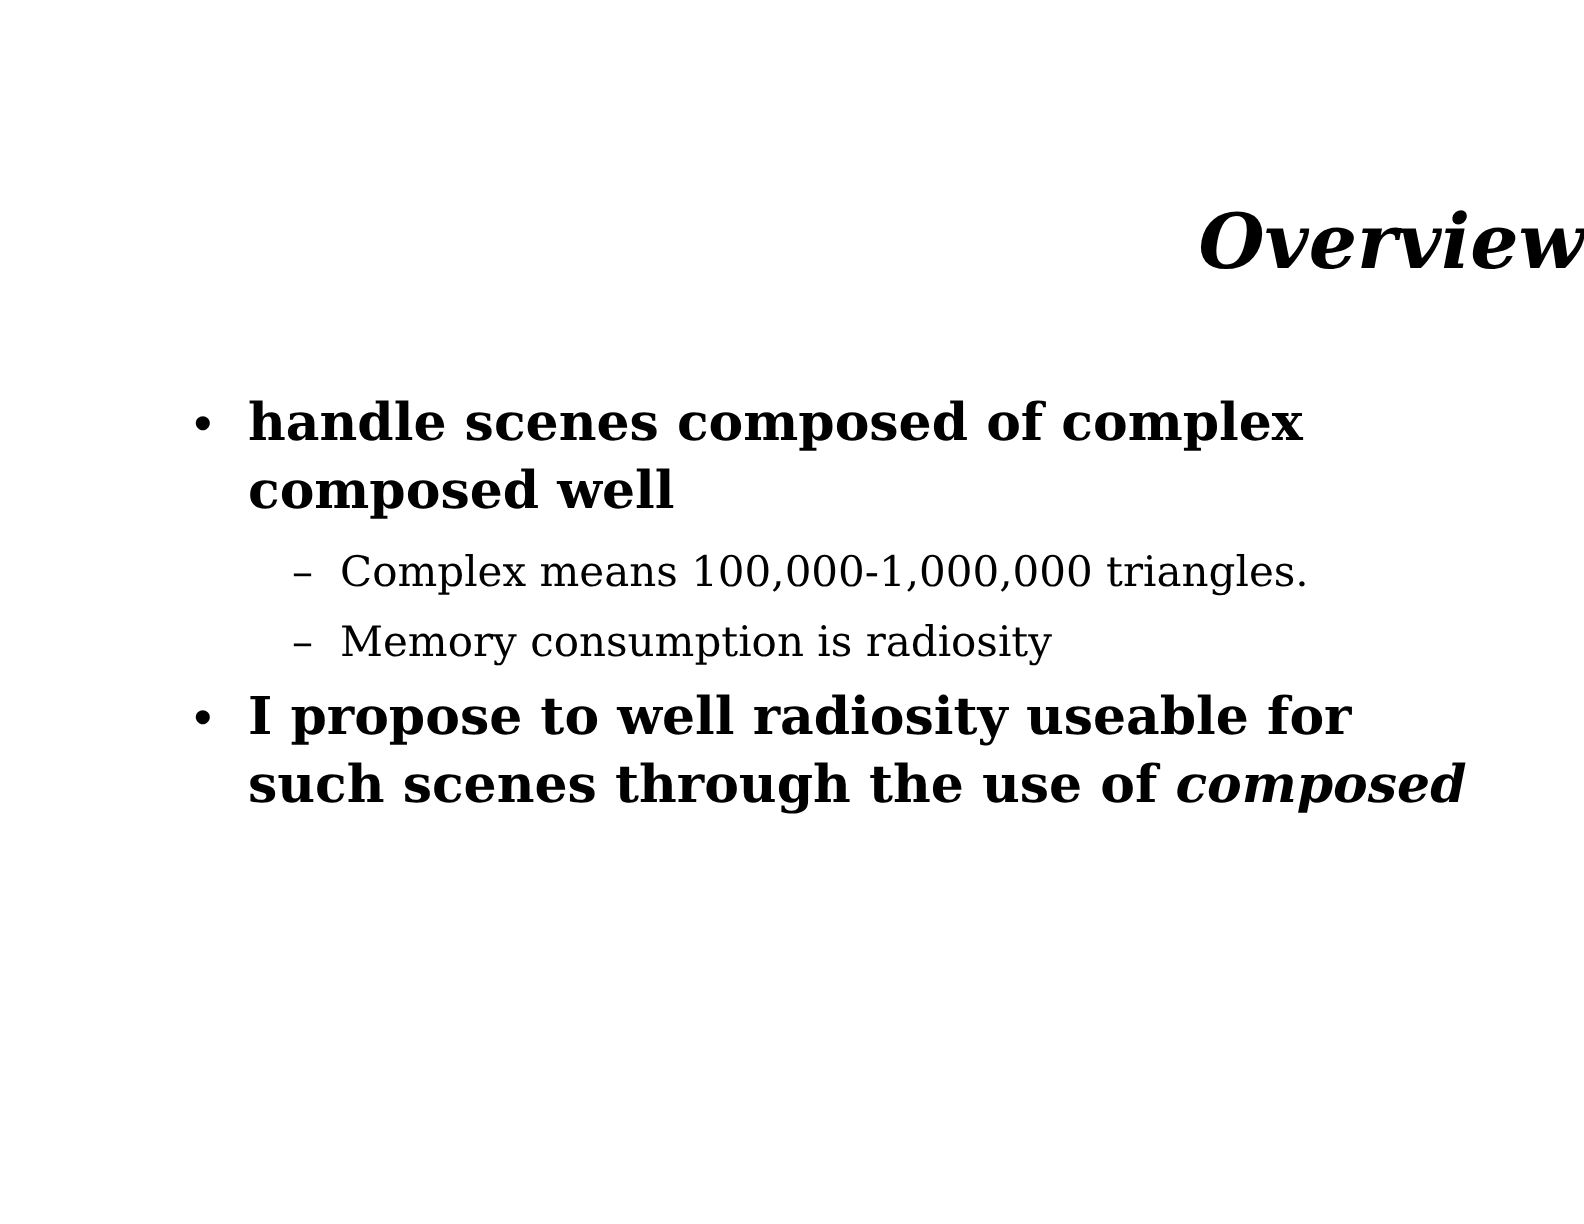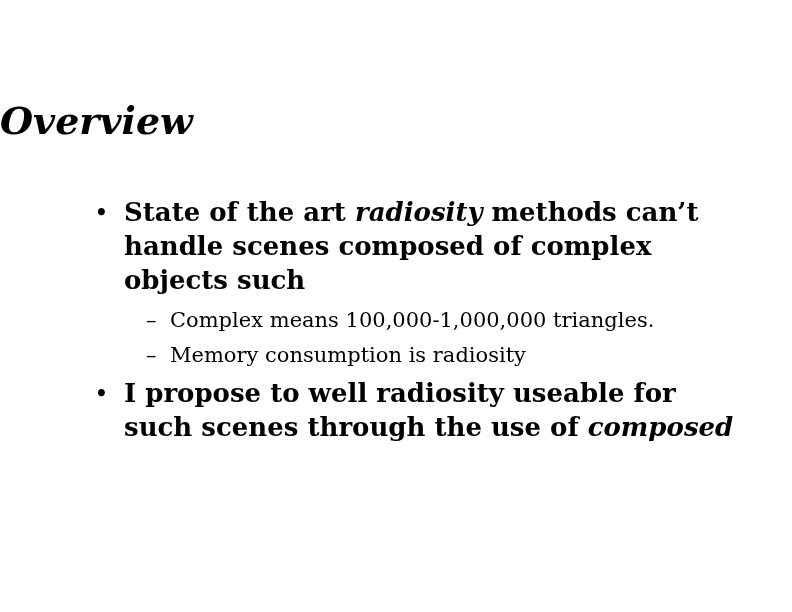--- a/index.html
+++ b/index.html
@@ -16,21 +16,21 @@
   }
   .slide {
     position: relative;
     width: 792px;
     height: 612px;
     background: #ffffff;
   }
   .title {
     margin: 0;
     padding-top: 99px;
-    text-align: left;
+    text-align: right;
     font-size: 38px;
     font-weight: bold;
     font-style: italic;
     line-height: 1.15;
   }
   .content {
     margin-top: 52px;
     padding-left: 95px;
     padding-right: 30px;
   }
@@ -73,23 +73,22 @@
 </style>
 </head>
 <body>
 
 <div class="slide">
   <h1 class="title">Overview</h1>
   <div class="content">
       <div class="bullet">
         <span class="marker">•</span>
         <div class="text">
-          <div><span>State of the art </span><span class="italic">radiosity</span><span> methods can’t</span></div>
           <div><span>handle scenes composed of complex</span></div>
-          <div><span>objects such</span></div>
+          <div><span>composed well</span></div>
         </div>
       </div>
       <div class="subbullet">
         <span class="marker">–</span>
         <div class="text">
           <div><span>Complex means 100,000-1,000,000 triangles.</span></div>
         </div>
       </div>
       <div class="subbullet">
         <span class="marker">–</span>

